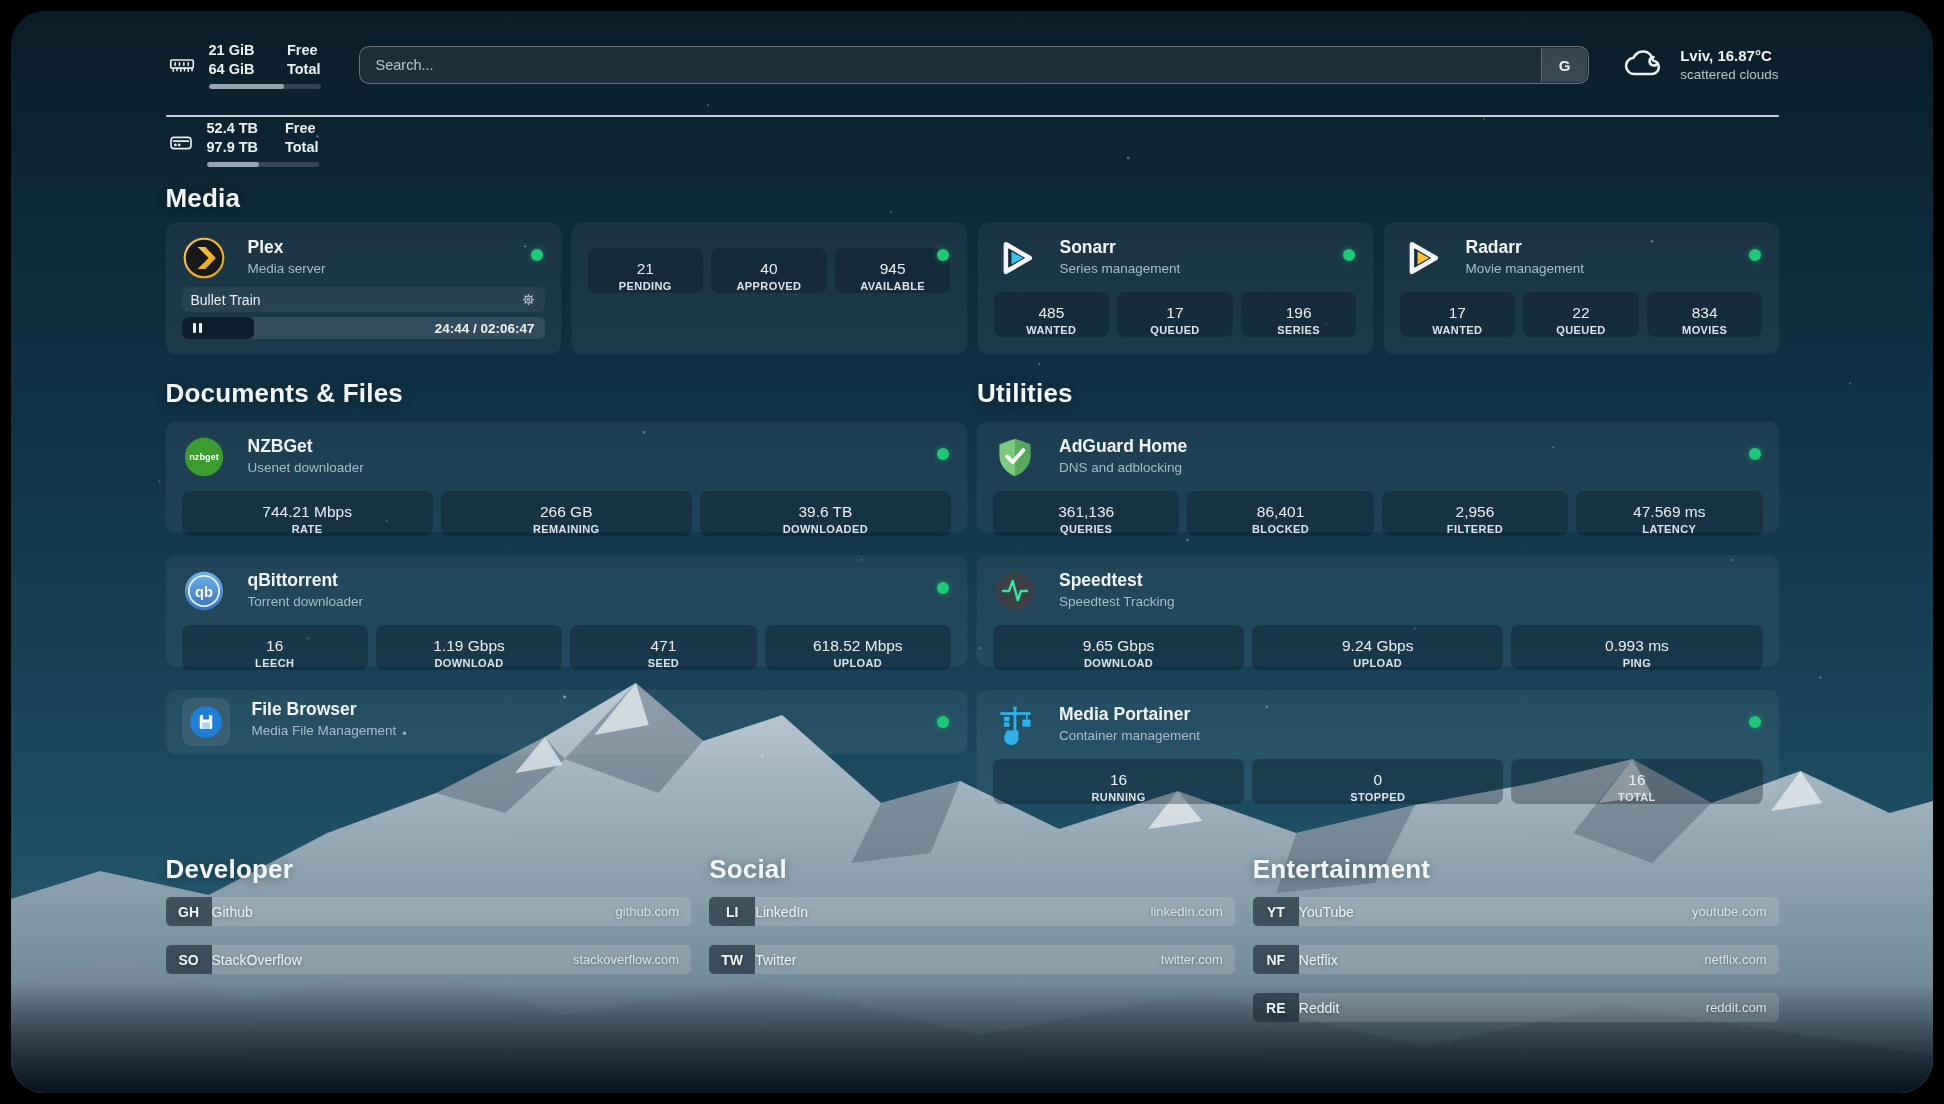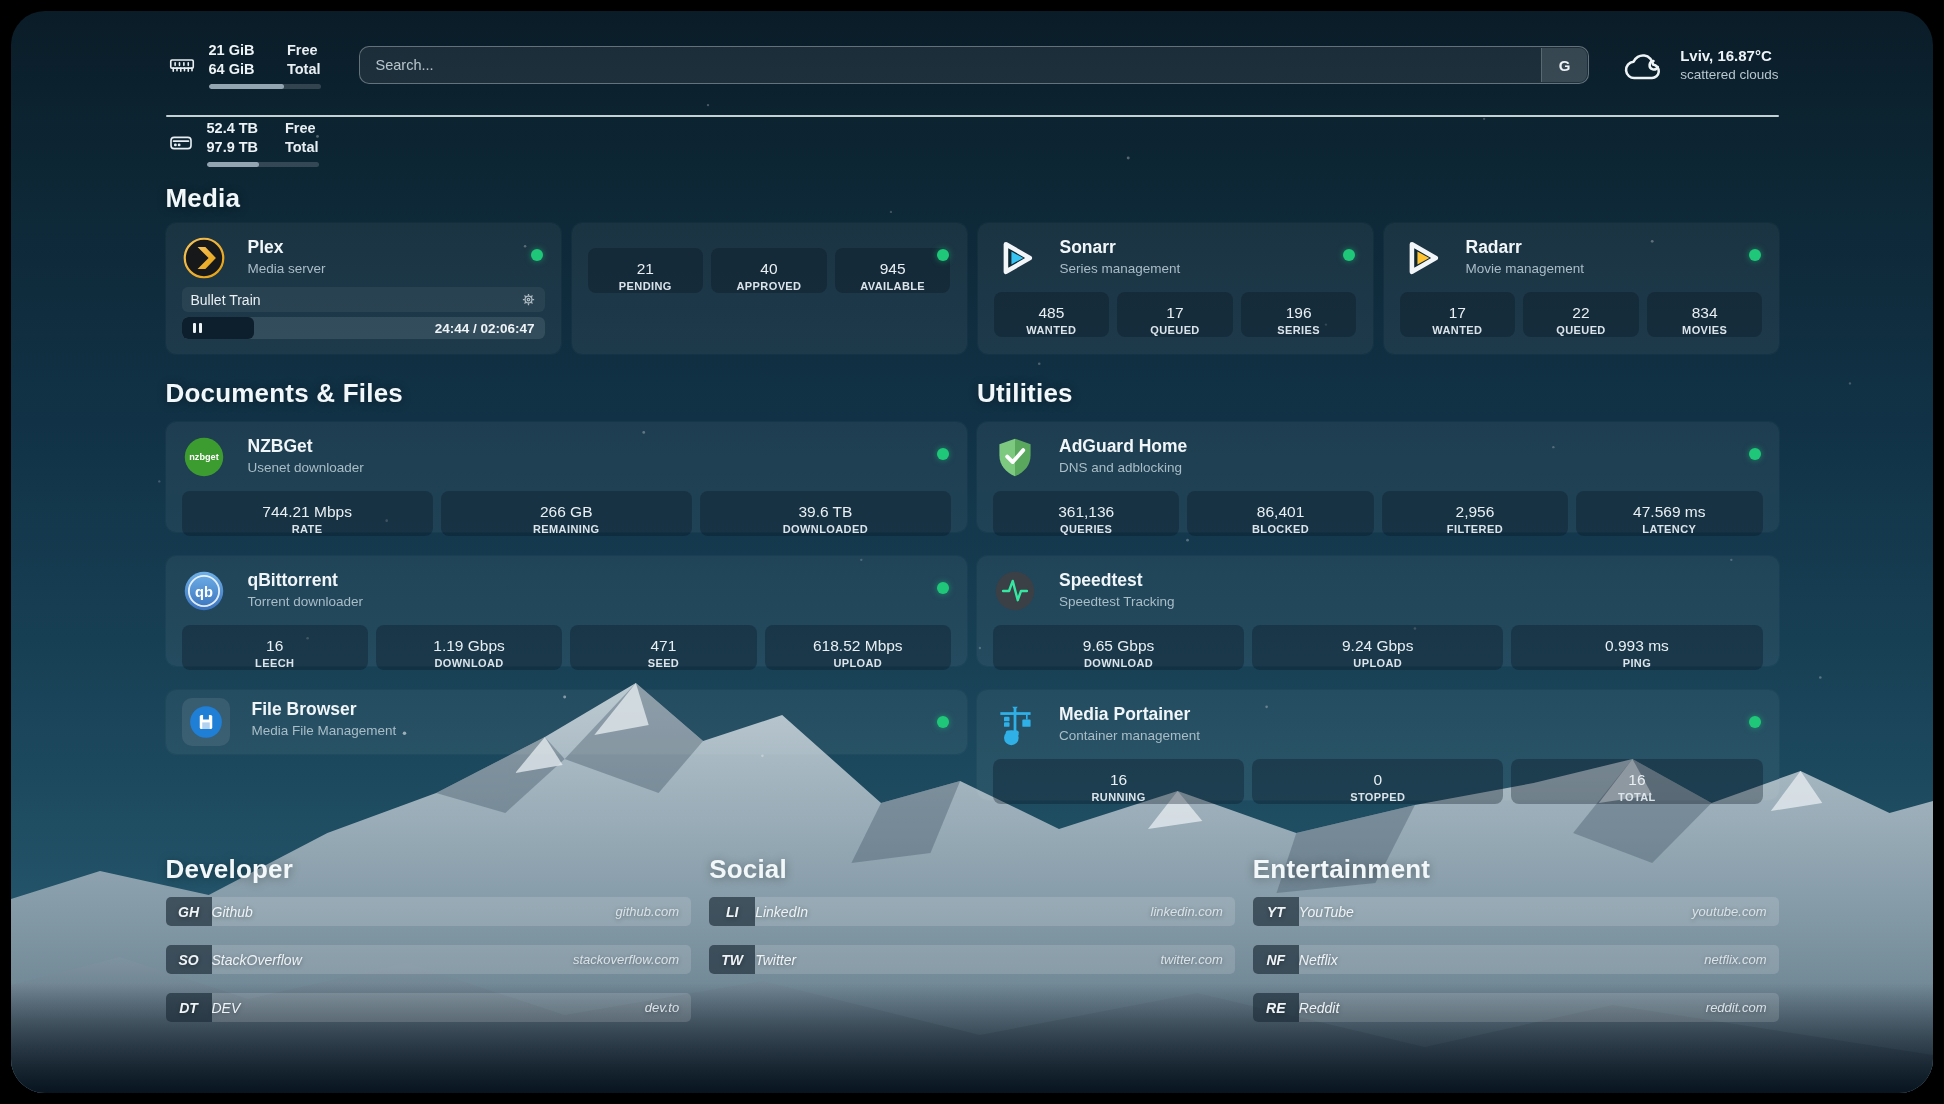--- a/index.html
+++ b/index.html
@@ -20,21 +20,21 @@
   .res-rows { display:flex; justify-content:space-between; gap:22px; font-size:14.5px; font-weight:600; line-height:19px; }
   .res-col2 { text-align:left; color:#e8eef2; }
   .res-bar { margin-top:5px; height:5px; border-radius:3px; background:rgba(255,255,255,0.16); overflow:hidden; }
   .res-fill { height:100%; background:#93a5b1; border-radius:3px; }
   .searchwrap { flex:1; margin:0 34px 0 38px; position:relative; height:38px; }
   .searchwrap input { width:100%; height:100%; background:rgba(255,255,255,0.07); border:1px solid rgba(255,255,255,0.32);
     border-radius:10px; color:#eef3f6; padding:0 62px 0 16px; font-size:14.5px; font-family:inherit; outline:none; }
   .searchwrap input::placeholder { color:rgba(226,238,244,0.78); }
   .g-btn { position:absolute; right:2px; top:2px; bottom:2px; width:46px; border:none; border-left:1px solid rgba(255,255,255,0.18);
     background:rgba(255,255,255,0.12); border-radius:0 8px 8px 0; color:#eef3f6; font-size:15px; font-weight:600; cursor:pointer; }
-  .weather { display:flex; align-items:flex-end; gap:13px; }
+  .weather { display:flex; align-items:flex-start; gap:13px; }
   .weather-l1 { font-size:15px; font-weight:600; line-height:20px; }
   .weather-l2 { font-size:13.5px; color:#b9c7cf; line-height:18px; }
   .divider { margin-top:22px; height:2px; border-radius:1px; background:rgba(238,246,250,0.82); }
 
   
   h2 { font-size:26px; font-weight:600; color:#f2f7f9; text-shadow:0 1px 10px rgba(0,0,0,0.35); letter-spacing:0.2px; }
   .sec-media { margin-top:66px; }
   .sec-media h2 { margin-bottom:9px; }
   .grid4 { display:grid; grid-template-columns:repeat(4,1fr); gap:11px; }
   .cols2 { margin-top:24px; display:grid; grid-template-columns:1fr 1fr; gap:10px; }
@@ -68,21 +68,21 @@
     position:relative; display:flex; align-items:center; overflow:hidden; }
   .plex-fill { position:absolute; left:0; top:0; bottom:0; background:#0d1f2c; border-radius:6px;
     display:flex; align-items:center; padding-left:11px; }
   .pause { display:flex; gap:3px; }
   .pause span { display:block; width:3px; height:10px; background:#eef3f6; border-radius:1px; }
   .plex-time { margin-left:auto; padding-right:10px; font-size:13.5px; font-weight:600; position:relative; z-index:1; }
 
   
   .bookmarks { margin-top:54px; display:grid; grid-template-columns:repeat(3,1fr); gap:18px; padding-bottom:30px; }
   .bm-col h2 { margin-bottom:12px; }
-  .bm-rows { display:flex; flex-direction:column; gap:19px;font-style:italic; }
+  .bm-rows { display:flex; flex-direction:column; gap:19px; }
   .bm-row { display:flex; align-items:stretch; height:29px; background:rgba(255,255,255,0.14); border-radius:5px;
     overflow:hidden; font-size:14px; cursor:pointer; text-shadow:0 1px 4px rgba(0,0,0,0.35); }
   .bm-abbr { width:46px; flex:none; background:rgba(10,28,40,0.62); display:flex; align-items:center;
     justify-content:center; font-weight:600; font-size:14px; }
   .bm-name { display:flex; align-items:center; }
   .bm-url { margin-left:auto; display:flex; align-items:center; padding-right:12px; color:#d9e2e8; font-size:13px; }
 
   .nzb-circle text { font-weight:bold; }
 </style>
 </head>
@@ -579,25 +579,20 @@
             <div class="bm-row">
               <span class="bm-abbr">GH</span>
               <span class="bm-name">Github</span>
               <span class="bm-url">github.com</span>
             </div>
             <div class="bm-row">
               <span class="bm-abbr">SO</span>
               <span class="bm-name">StackOverflow</span>
               <span class="bm-url">stackoverflow.com</span>
             </div>
-            <div class="bm-row">
-              <span class="bm-abbr">DT</span>
-              <span class="bm-name">DEV</span>
-              <span class="bm-url">dev.to</span>
-            </div>
           </div>
         </div>
 
         <div class="bm-col">
           <h2>Social</h2>
           <div class="bm-rows">
             <div class="bm-row">
               <span class="bm-abbr">LI</span>
               <span class="bm-name">LinkedIn</span>
               <span class="bm-url">linkedin.com</span>

